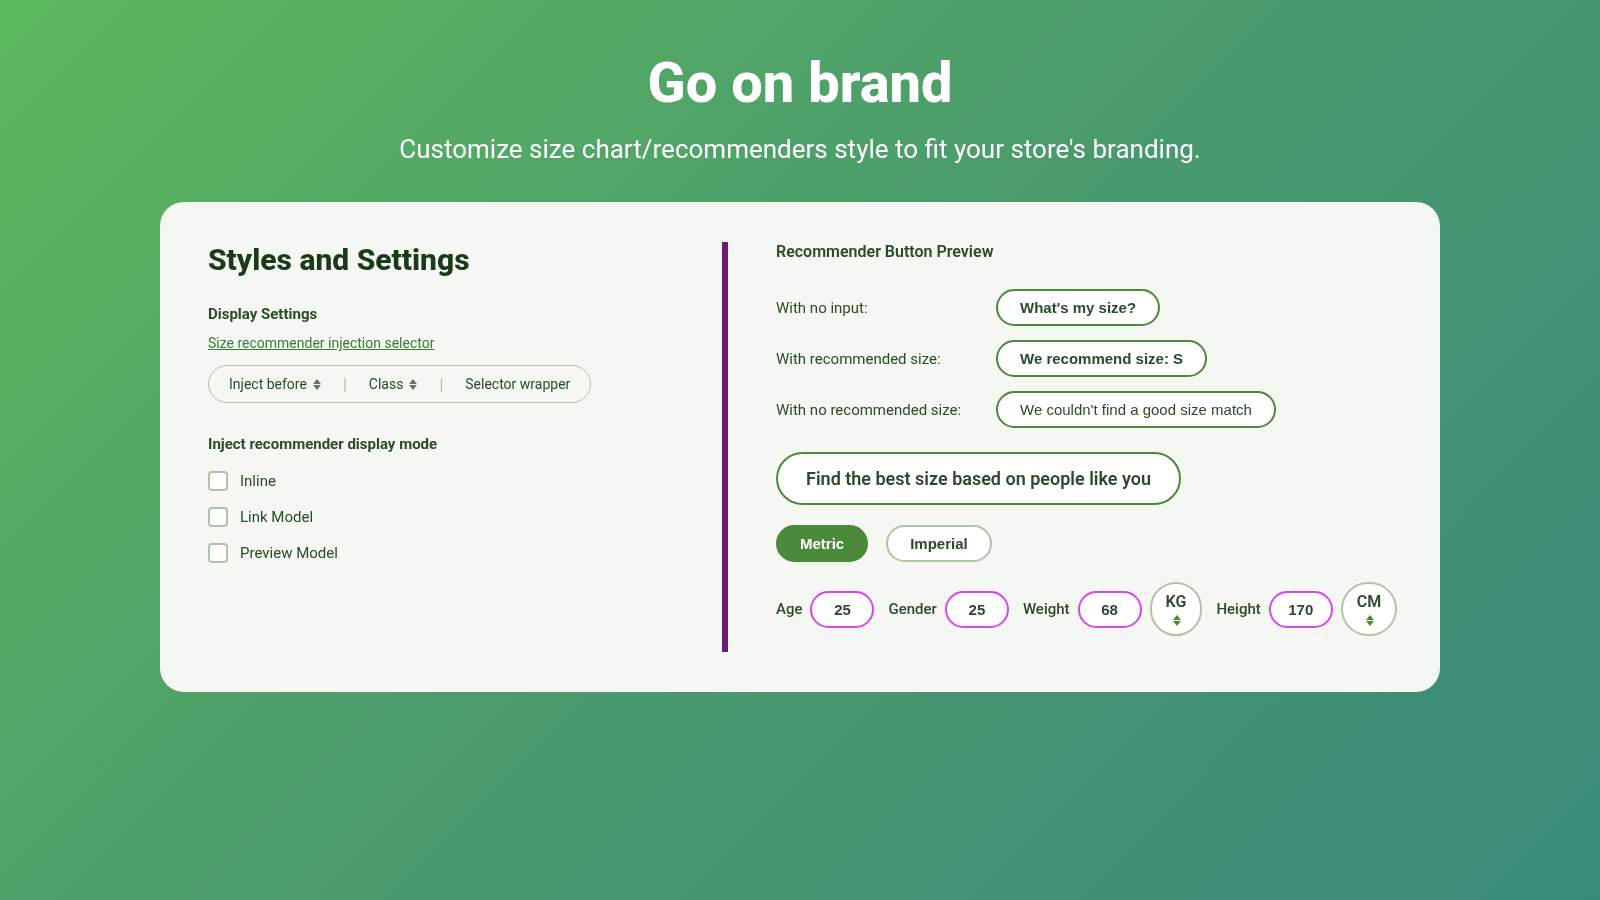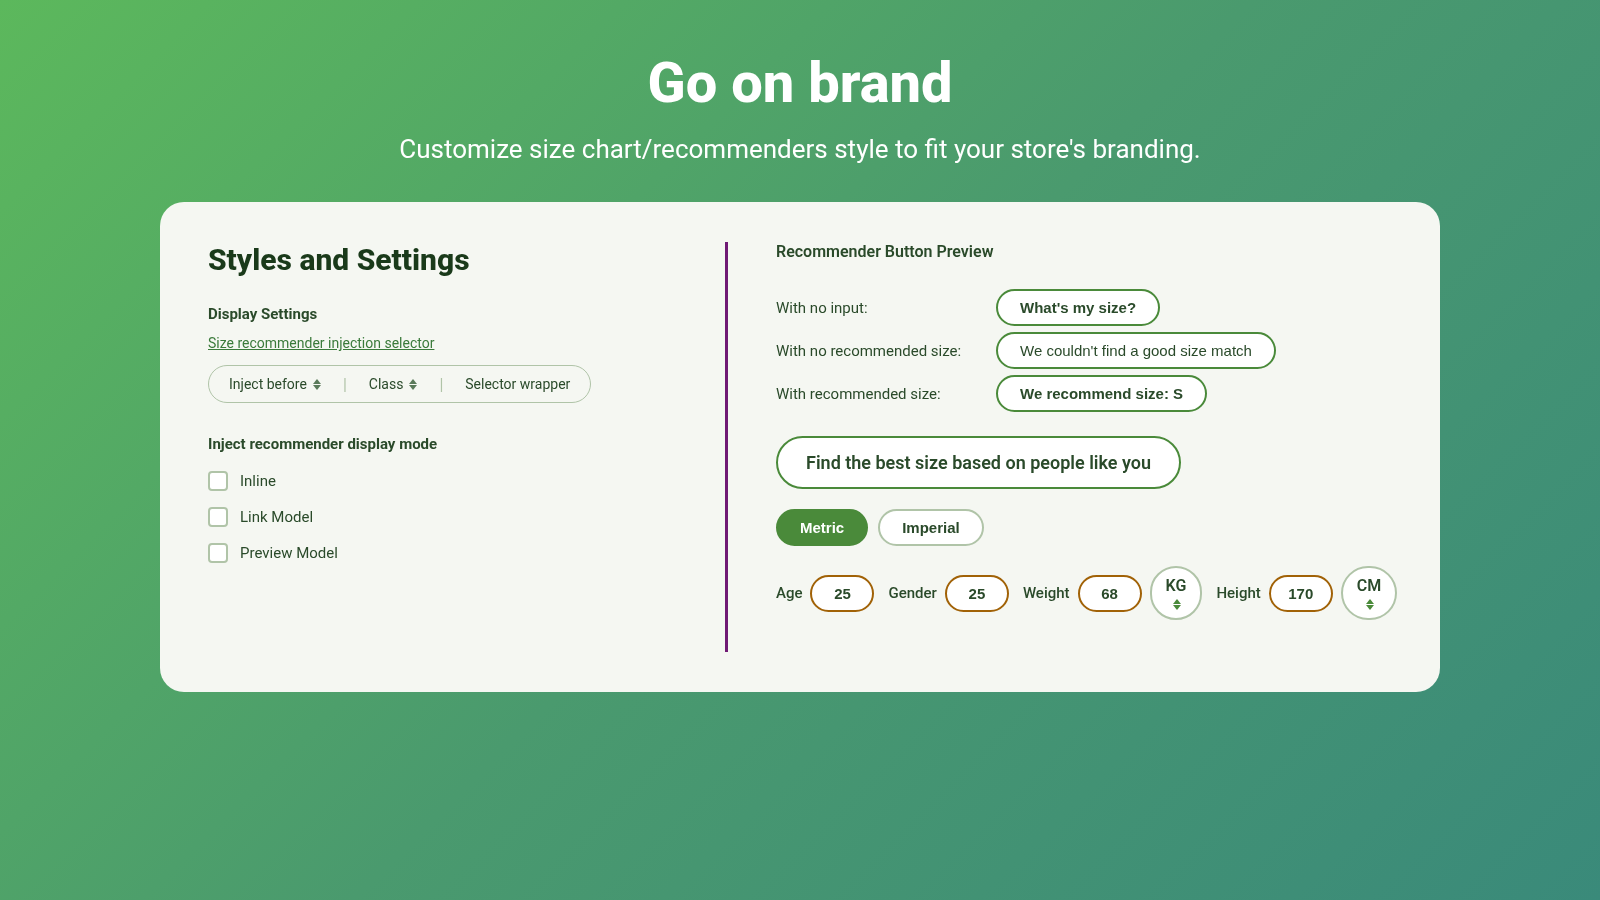--- a/index.html
+++ b/index.html
@@ -39,21 +39,21 @@
       width: 1280px;
       min-height: 490px;
       display: flex;
       padding: 40px 48px;
       gap: 0;
     }
 
     
     .left-panel {
       flex: 0 0 520px;
-      border-right: 3px solid #701a75;
+      border-right: 6px solid #701a75;
     }
 
     .section-title {
       font-size: 30px;
       font-weight: 800;
       color: #1a3a1a;
       margin-bottom: 28px;
     }
 
     .display-settings-label {
@@ -185,21 +185,21 @@
       border-radius: 50px;
       padding: 12px 28px;
       font-size: 16px;
       font-weight: 600;
       cursor: pointer;
     }
 
     .preview-rows {
       display: flex;
       flex-direction: column;
-      gap: 6px;
+      gap: 14px;
       margin-bottom: 24px;
     }
 
     .preview-row {
       display: flex;
       align-items: center;
       gap: 20px;
     }
 
     .preview-row-label {
@@ -240,21 +240,21 @@
       font-weight: 600;
       color: #2a4a2a;
       display: inline-block;
       margin-bottom: 20px;
       background: #fff;
     }
 
     .unit-toggle-row {
       display: flex;
       align-items: center;
-      gap: 10px;
+      gap: 18px;
       margin-bottom: 20px;
     }
 
     .unit-btn {
       border: 2px solid #b0c4a8;
       background: #fff;
       border-radius: 50px;
       padding: 8px 22px;
       font-size: 15px;
       font-weight: 600;
@@ -280,21 +280,21 @@
       gap: 8px;
     }
 
     .measure-label {
       font-size: 15px;
       color: #2a4a2a;
       font-weight: 500;
     }
 
     .measure-input {
-      border: 2px solid #a16207;
+      border: 2px solid #d946ef;
       border-radius: 50px;
       padding: 8px 16px;
       font-size: 15px;
       font-weight: 600;
       color: #2a4a2a;
       background: #fff;
       width: 64px;
       text-align: center;
     }
 
@@ -379,26 +379,26 @@
     <div class="right-header">
       <span class="preview-title">Recommender Button Preview</span>
     </div>
 
     <div class="preview-rows">
       <div class="preview-row">
         <span class="preview-row-label">With no input:</span>
         <button class="preview-btn">What's my size?</button>
       </div>
       <div class="preview-row">
+        <span class="preview-row-label">With recommended size:</span>
+        <button class="preview-btn">We recommend size: S</button>
+      </div>
+      <div class="preview-row">
         <span class="preview-row-label">With no recommended size:</span>
         <button class="preview-btn-no-match">We couldn't find a good size match</button>
-      </div>
-      <div class="preview-row">
-        <span class="preview-row-label">With recommended size:</span>
-        <button class="preview-btn">We recommend size: S</button>
       </div>
     </div>
 
     <div class="recommender-preview-card">Find the best size based on people like you</div>
 
     <div class="unit-toggle-row">
       <button class="unit-btn active">Metric</button>
       <button class="unit-btn">Imperial</button>
     </div>
 

